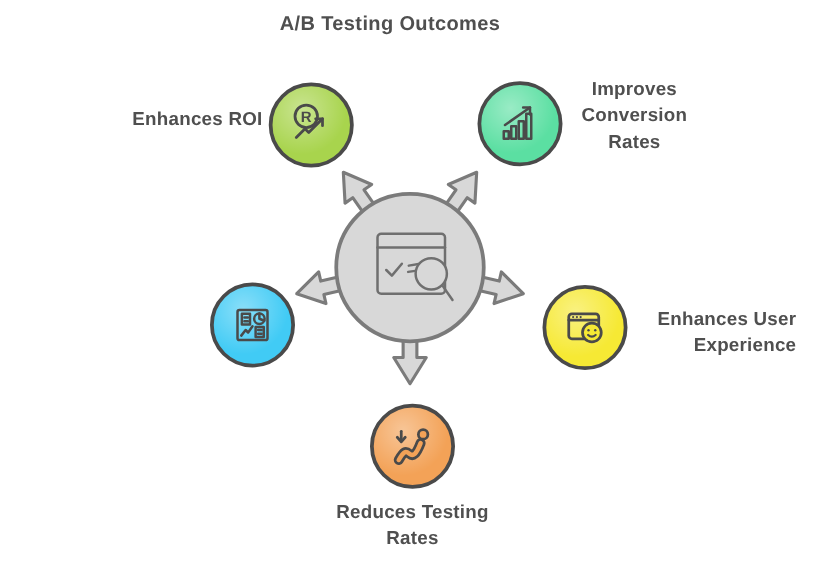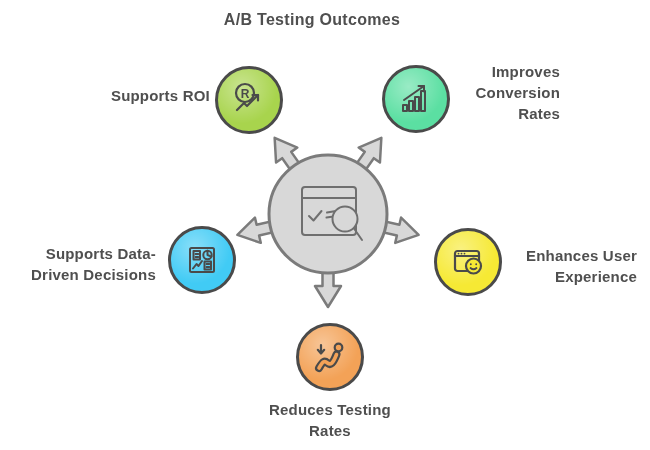--- a/index.html
+++ b/index.html
@@ -23,21 +23,21 @@
     display:flex;align-items:center;justify-content:center;
     background-image:radial-gradient(circle at 38% 30%, rgba(255,255,255,.38), rgba(255,255,255,0) 62%);
     box-sizing:content-box;
   }
   .node-label{
     position:absolute;
     font-size:15px;font-weight:bold;color:#4f4f4f;
     line-height:21px;letter-spacing:.2px;
   }
   .lbl-roi{right:440px;top:85px;width:200px;text-align:right;}
-  .lbl-conversion{left:455px;top:61px;width:105px;text-align:right;}
+  .lbl-conversion{left:455px;top:61px;width:105px;text-align:center;}
   .lbl-ux{left:512px;top:245px;width:125px;text-align:right;}
   .lbl-bounce{left:255px;top:399px;width:150px;text-align:center;}
   .lbl-data{right:494px;top:243px;width:130px;text-align:right;}
   .pos-roi{left:215px;top:66px;}
   .pos-conversion{left:382px;top:65px;}
   .pos-ux{left:434px;top:228px;}
   .pos-bounce{left:296px;top:323px;}
   .pos-data{left:168px;top:226px;}
   .node-icon{display:block;}
 </style>
@@ -82,21 +82,21 @@
   <div class="node-circle pos-roi" style="background-color: rgb(168, 212, 77); color: rgb(168, 212, 77);">
     <svg class="node-icon" width="40" height="40" viewBox="0 0 40 40">
       <g fill="none" stroke="#4a4a4a" stroke-width="2.2" stroke-linecap="round" stroke-linejoin="round">
         <circle cx="16" cy="13" r="9"></circle>
         <path d="M8 30 L15 23 L18 26 L29 15"></path>
         <path d="M23.5 15 L29 15 L29 20.5"></path>
       </g>
       <text x="16" y="17.5" font-size="12" font-weight="bold" text-anchor="middle" fill="#4a4a4a" font-family="Liberation Sans, sans-serif">R</text>
     </svg>
   </div>
-  <div class="node-label lbl-roi">Supports ROI</div>
+  <div class="node-label lbl-roi">Enhances ROI</div>
 
   <div class="node-circle pos-conversion" style="background-color: rgb(91, 223, 162); color: rgb(91, 223, 162);">
     <svg class="node-icon" width="40" height="40" viewBox="0 0 40 40">
       <g fill="none" stroke="#4a4a4a" stroke-width="2" stroke-linecap="round" stroke-linejoin="round">
         <rect x="7" y="26" width="4" height="6"></rect>
         <rect x="13" y="22" width="4" height="10"></rect>
         <rect x="19" y="18" width="4" height="14"></rect>
         <rect x="25" y="12" width="4" height="20"></rect>
         <path d="M8 21 L28 7"></path>
         <path d="M22.5 7 L28 7 L28 12.5"></path>
@@ -142,15 +142,14 @@
         <rect x="11.5" y="11" width="6.5" height="8.5"></rect>
         <path d="M13.5 14 h2.8 M13.5 17 h2.8"></path>
         <circle cx="25.5" cy="15" r="4.2"></circle>
         <path d="M25.5 15 V10.8 M25.5 15 L29.4 16.6"></path>
         <path d="M11 28.5 L14.5 24 L16.5 26 L20 21"></path>
         <rect x="22.5" y="21.5" width="6.5" height="8"></rect>
         <path d="M24.5 24 h2.8 M24.5 27 h2.8"></path>
       </g>
     </svg>
   </div>
-  <div class="node-label lbl-data">Supports Data-Driven Decisions</div>
 
 </div>
 
 </body></html>

